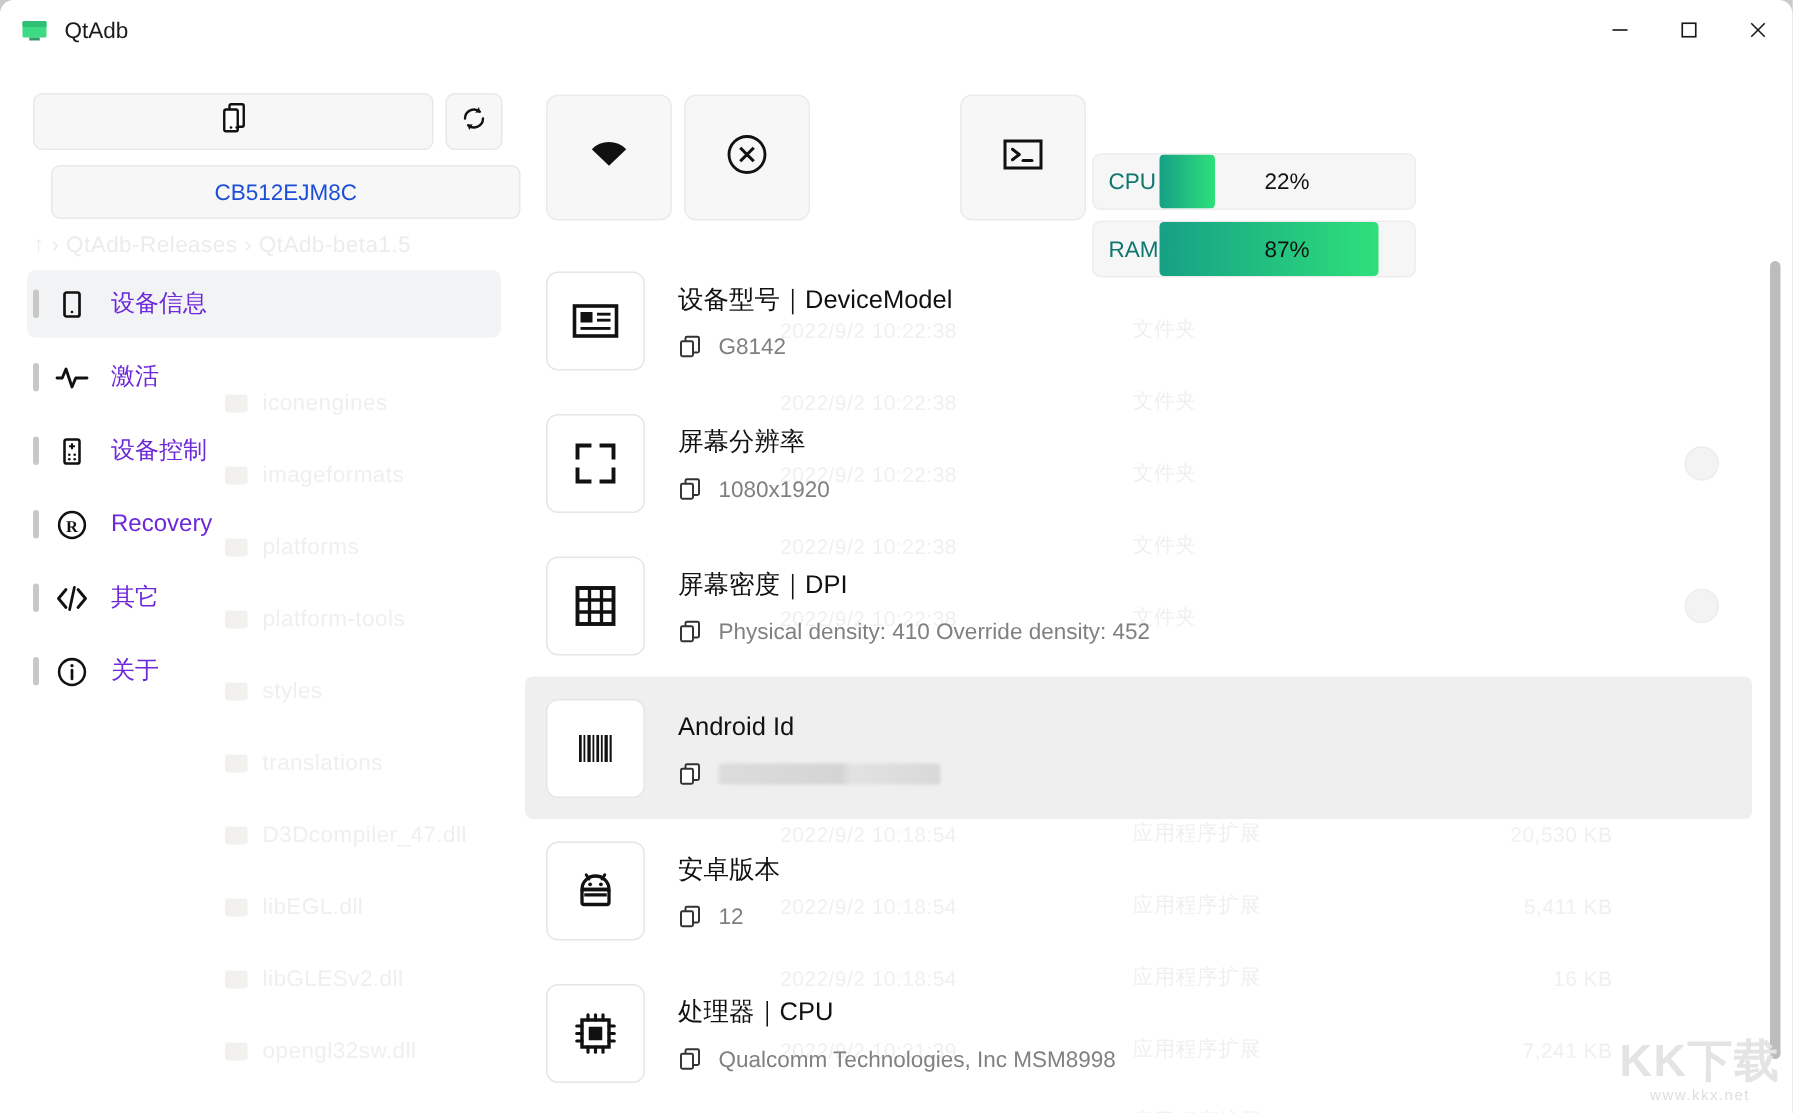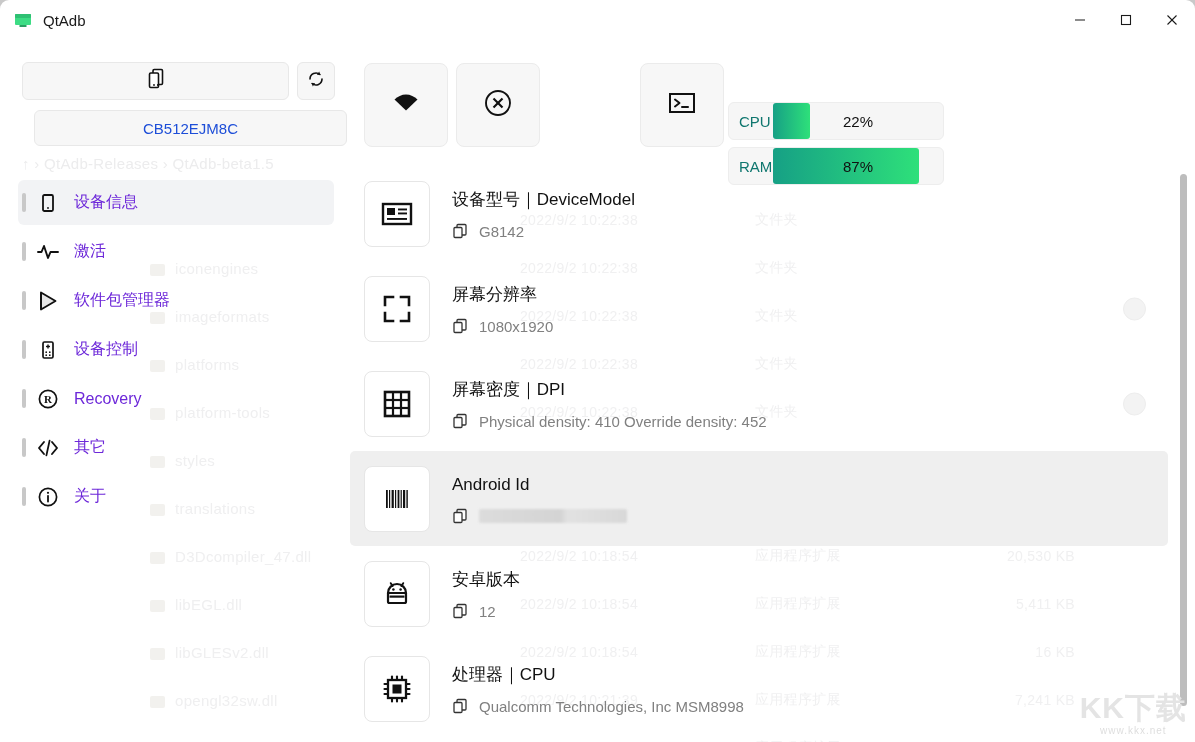--- a/index.html
+++ b/index.html
@@ -460,31 +460,20 @@
         <span class="nav-lbl">设备信息</span>
       </div>
       <div class="nav-item">
         <span class="bar"></span>
         <span class="nav-ico">
           <svg width="24" height="24" viewBox="0 0 24 24">
             <path d="M2 12h3.5l2.5-6 4 12 2.5-6H22" fill="none" stroke="#111" stroke-width="1.9" stroke-linecap="round" stroke-linejoin="round"></path>
           </svg>
         </span>
         <span class="nav-lbl">激活</span>
-      </div>
-      <div class="nav-item">
-        <span class="bar"></span>
-        <span class="nav-ico">
-          <svg width="22" height="22" viewBox="0 0 22 22">
-            <path d="M4 2.5 L18.5 11 L4 19.5 Z" fill="none" stroke="#111" stroke-width="1.8" stroke-linejoin="round"></path>
-            <path d="M4 2.5 L18.5 11 L4 19.5 Z" fill="#111" fill-opacity="0.1"></path>
-            <line x1="4" y1="2.5" x2="4" y2="19.5" stroke="#111" stroke-width="1.8"></line>
-          </svg>
-        </span>
-        <span class="nav-lbl">软件包管理器</span>
       </div>
       <div class="nav-item">
         <span class="bar"></span>
         <span class="nav-ico">
           <svg width="20" height="20" viewBox="0 0 20 20">
             <rect x="5" y="2" width="10" height="16" rx="1.4" fill="none" stroke="#111" stroke-width="1.7"></rect>
             <line x1="10" y1="4.5" x2="10" y2="8.5" stroke="#111" stroke-width="1.4"></line>
             <line x1="8" y1="6.5" x2="12" y2="6.5" stroke="#111" stroke-width="1.4"></line>
             <circle cx="8.2" cy="12.2" r="0.85" fill="#111"></circle>
             <circle cx="11.8" cy="12.2" r="0.85" fill="#111"></circle>

